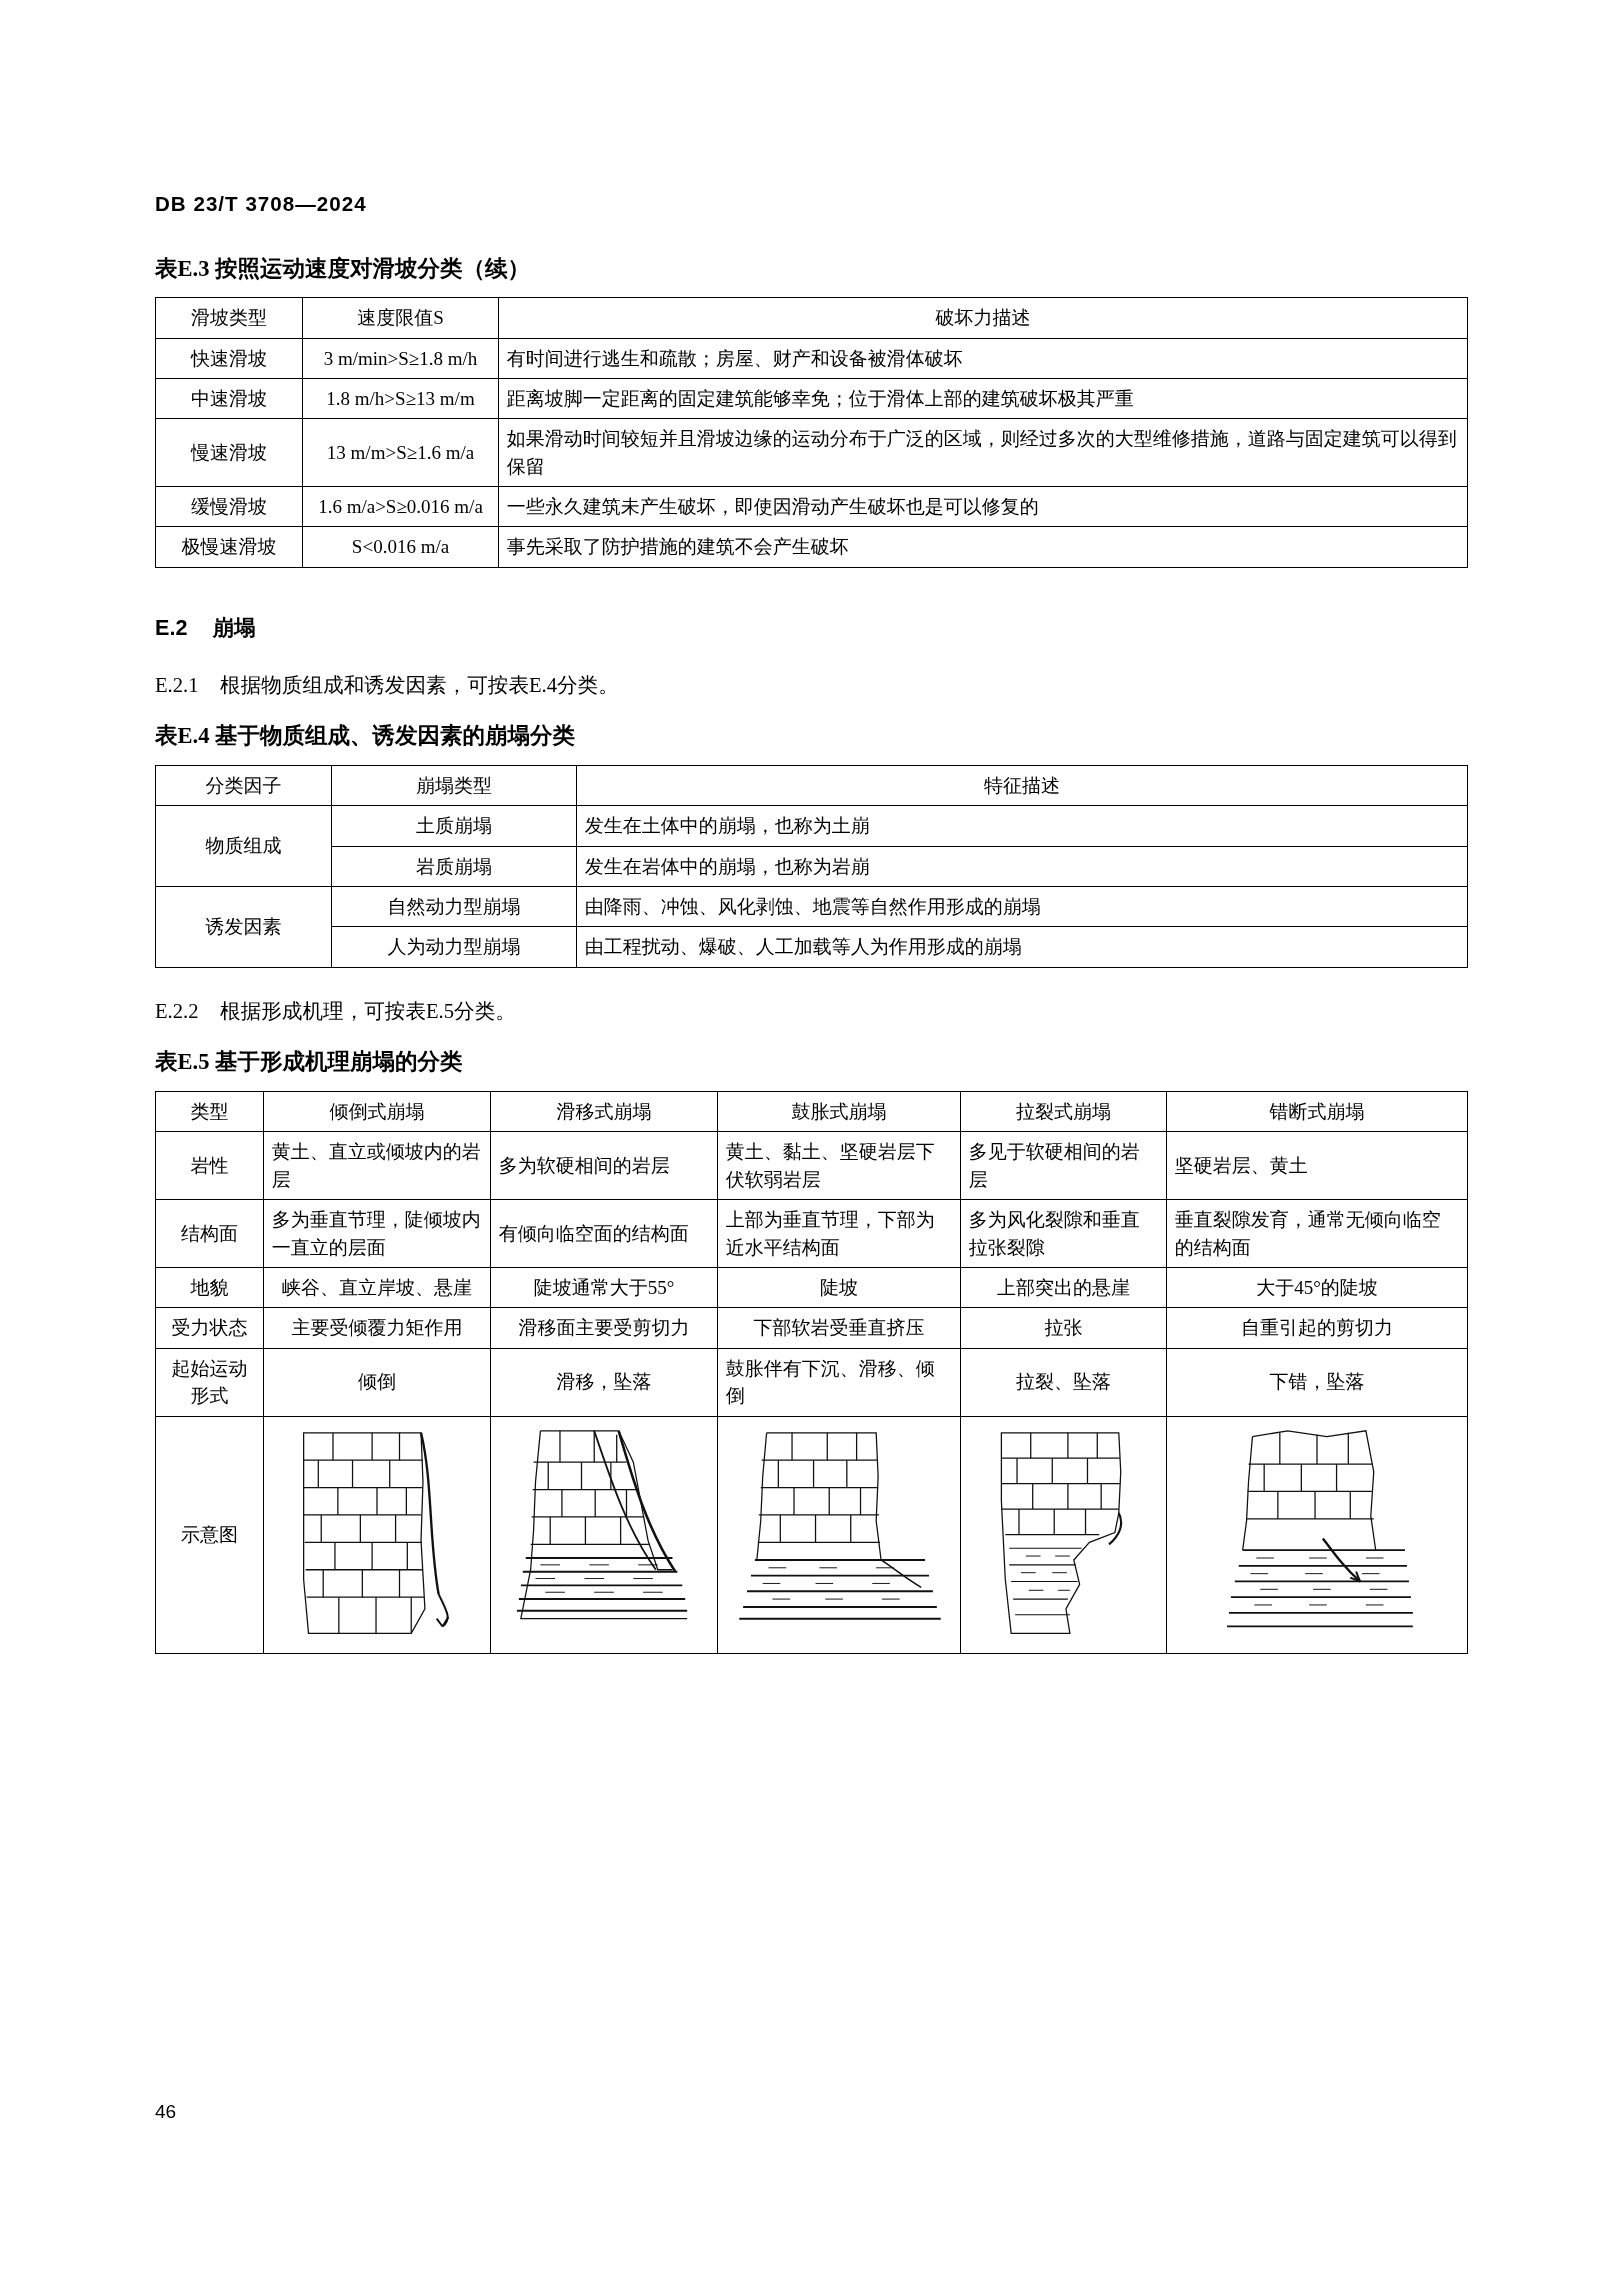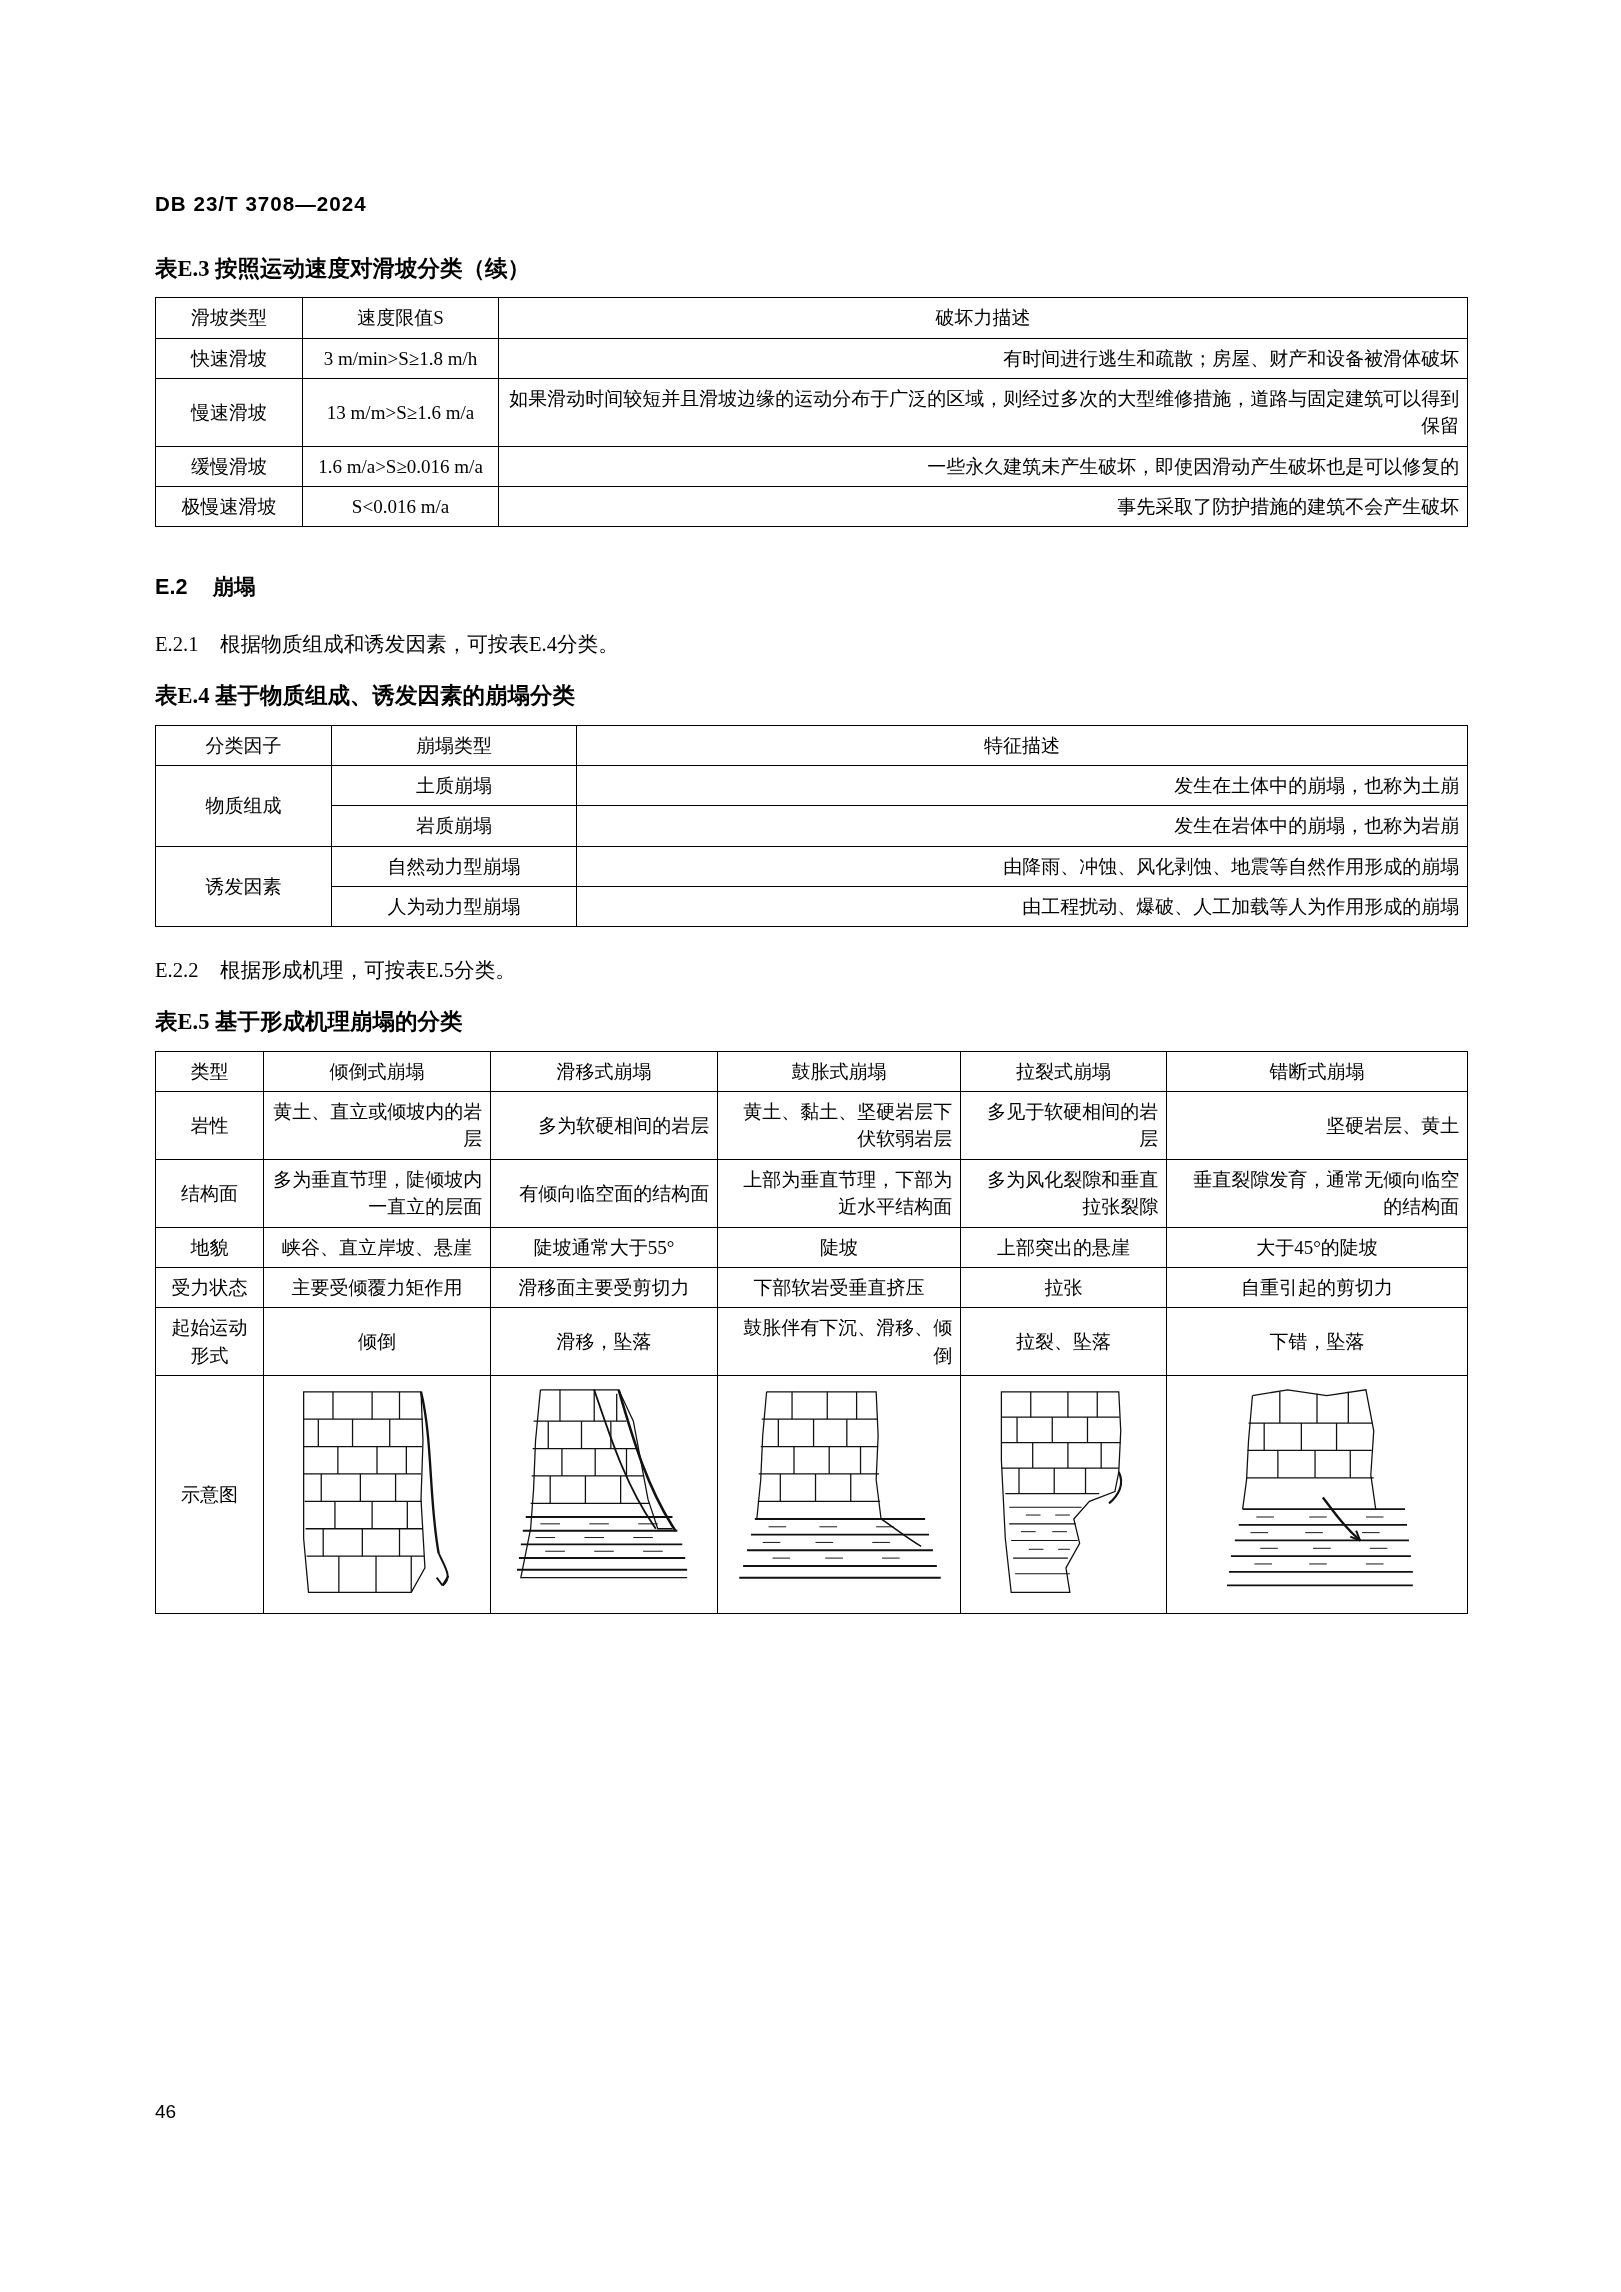--- a/index.html
+++ b/index.html
@@ -50,21 +50,21 @@
   }
   table.doc td, table.doc th {
     border: 1px solid #000000;
     padding: 5.9px 7.8px;
     font-size: 19px;
     line-height: 1.45;
     vertical-align: middle;
     font-weight: normal;
   }
   .c { text-align: center; }
-  .l { text-align: right; }
+  .l { text-align: left; }
   .sec-head {
     font-family: "Liberation Sans", sans-serif;
     font-size: 21.6px;
     font-weight: 700;
     margin: 45px 0 29px 0;
   }
   .sec-head .num { margin-right: 25px; }
   .para {
     font-size: 20.6px;
     margin: 29px 0 21.6px 0;
@@ -103,20 +103,25 @@
       <tbody>
         <tr>
           <td class="c">滑坡类型</td>
           <td class="c">速度限值S</td>
           <td class="c">破坏力描述</td>
         </tr>
         <tr>
           <td class="c">快速滑坡</td>
           <td class="c small nowrap">3 m/min&gt;S≥1.8 m/h</td>
           <td class="l">有时间进行逃生和疏散；房屋、财产和设备被滑体破坏</td>
+        </tr>
+        <tr>
+          <td class="c">中速滑坡</td>
+          <td class="c small nowrap">1.8 m/h&gt;S≥13 m/m</td>
+          <td class="l">距离坡脚一定距离的固定建筑能够幸免；位于滑体上部的建筑破坏极其严重</td>
         </tr>
         <tr>
           <td class="c">慢速滑坡</td>
           <td class="c small nowrap">13 m/m&gt;S≥1.6 m/a</td>
           <td class="l">如果滑动时间较短并且滑坡边缘的运动分布于广泛的区域，则经过多次的大型维修措施，道路与固定建筑可以得到保留</td>
         </tr>
         <tr>
           <td class="c">缓慢滑坡</td>
           <td class="c small nowrap">1.6 m/a&gt;S≥0.016 m/a</td>
           <td class="l">一些永久建筑未产生破坏，即使因滑动产生破坏也是可以修复的</td>

